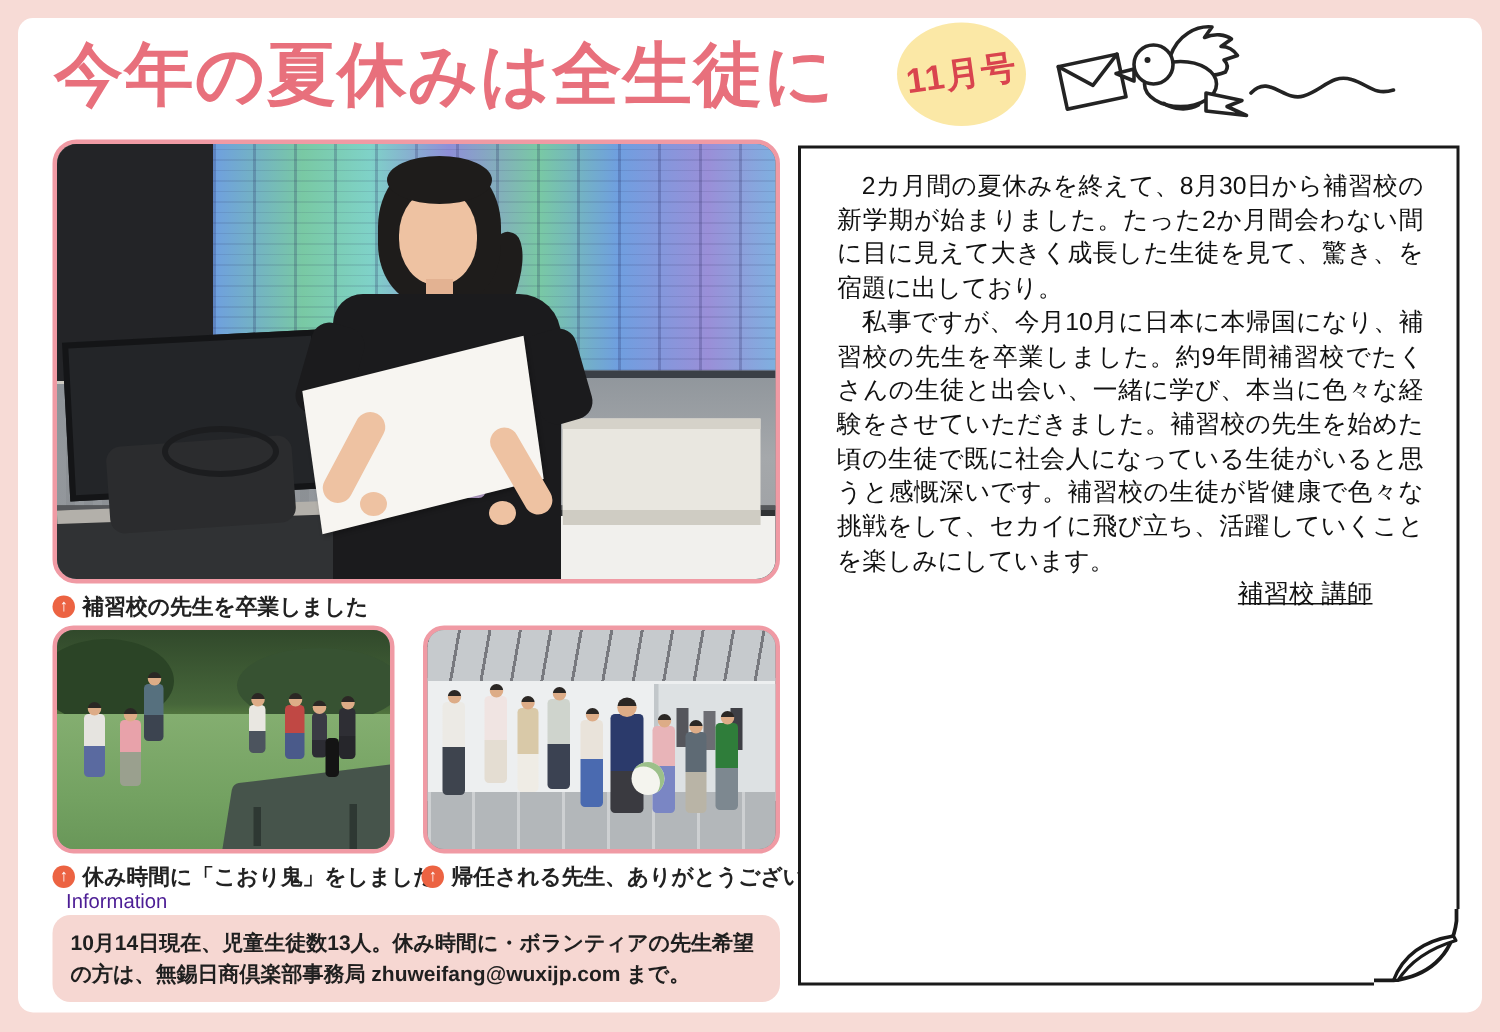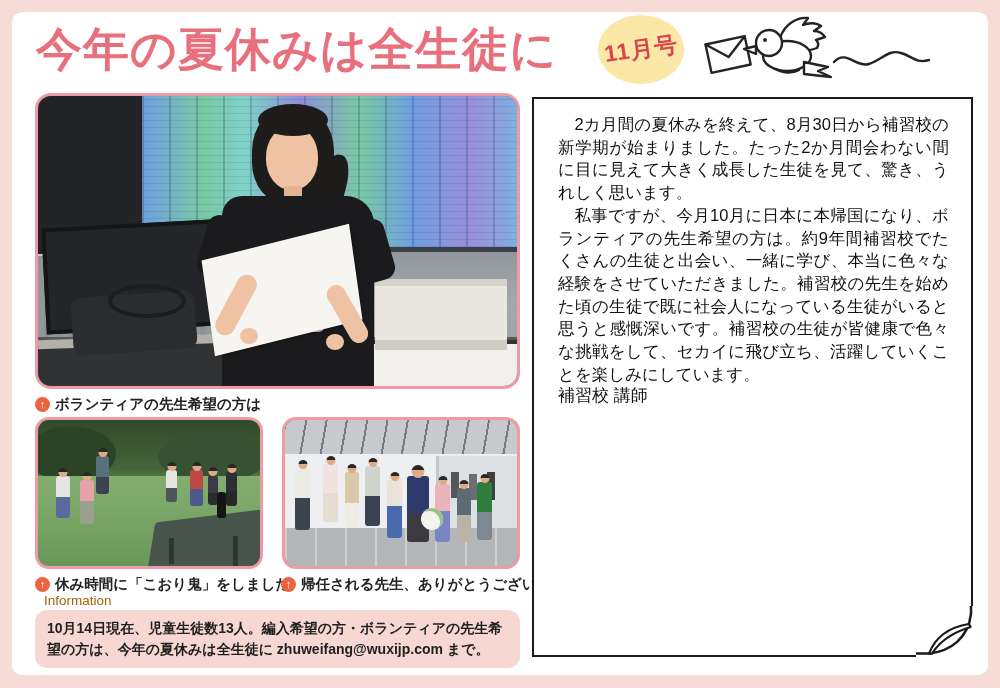--- a/index.html
+++ b/index.html
@@ -119,33 +119,33 @@
 
   
   .caption{position:absolute;display:flex;align-items:center;gap:5px;font-size:14.5px;font-weight:bold;color:#222;white-space:nowrap;}
   .cap1{left:35px;top:395px;}
   .cap2{left:35px;top:575px;}
   .cap3{left:281px;top:575px;}
   .arrow-ic{width:15px;height:15px;border-radius:50%;background:#ec6342;color:#fff;
     display:inline-flex;align-items:center;justify-content:center;font-size:11px;font-weight:bold;flex:0 0 15px;line-height:1;}
 
   
-  .info-label{position:absolute;left:44px;top:593px;font-size:13.5px;color:#a16207;}
+  .info-label{position:absolute;left:44px;top:593px;font-size:13.5px;color:#4c1d95;}
   .info-box{position:absolute;left:35px;top:610px;width:485px;height:58px;border-radius:12px;background:#f6d7d2;
     box-sizing:border-box;padding:8px 12px;font-size:14px;font-weight:bold;line-height:1.5;color:#1f1f1f;}
 
   
   .article{
     position:absolute;left:532px;top:97px;width:441px;height:560px;box-sizing:border-box;
     background:#fff;border:2.5px solid #1a1a1a;
     padding:14px 22px 0 24px;
     font-size:16.5px;line-height:22.7px;text-align:justify;color:#111;
   }
   .article p{margin:0;text-indent:1em;}
-  .signature{margin-top:6px;padding-right:34px;text-indent:0 !important;font-size:17px;}
+  .signature{margin-top:6px;text-align:right;padding-right:34px;text-indent:0 !important;font-size:17px;text-decoration:underline;}
   .curl{position:absolute;right:-3px;bottom:-3px;width:58px;height:52px;}
 </style>
 </head>
 <body>
 
 <div class="page"></div>
 
 <div class="title">今年の夏休みは全生徒に</div>
 <div class="issue-badge">
   <span>11月号</span>
@@ -195,21 +195,21 @@
   <div class="pm-print4"></div>
   <div class="pm-paper"></div>
   <div class="pm-arm-l"></div>
   <div class="pm-arm-r"></div>
   <div class="pm-hand-l"></div>
   <div class="pm-hand-r"></div>
 </div>
 
 <div class="caption cap1">
   <span class="arrow-ic">↑</span>
-  <span>ボランティアの先生希望の方は</span>
+  <span>補習校の先生を卒業しました</span>
 </div>
 
 <div class="photo photo-left">
   <div class="p2-trees"></div>
   <div class="p2-blob1"></div>
   <div class="p2-blob2"></div>
   <div class="p2-lawn"></div>
   <div class="fig p2-f3"></div>
   <div class="fig p2-f1"></div>
   <div class="fig p2-f2"></div>
@@ -247,25 +247,25 @@
   <span class="arrow-ic">↑</span>
   <span>休み時間に「こおり鬼」をしました</span>
 </div>
 <div class="caption cap3">
   <span class="arrow-ic">↑</span>
   <span>帰任される先生、ありがとうございました！</span>
 </div>
 
 <div class="info-label">Information</div>
 <div class="info-box">
-  <span>10月14日現在、児童生徒数13人。編入希望の方・ボランティアの先生希望の方は、今年の夏休みは全生徒に zhuweifang@wuxijp.com まで。</span>
+  <span>10月14日現在、児童生徒数13人。休み時間に・ボランティアの先生希望の方は、無錫日商倶楽部事務局 zhuweifang@wuxijp.com まで。</span>
 </div>
 
 <div class="article">
-  <p>2カ月間の夏休みを終えて、8月30日から補習校の新学期が始まりました。たった2か月間会わない間に目に見えて大きく成長した生徒を見て、驚き、うれしく思います。</p>
-  <p>私事ですが、今月10月に日本に本帰国になり、ボランティアの先生希望の方は。約9年間補習校でたくさんの生徒と出会い、一緒に学び、本当に色々な経験をさせていただきました。補習校の先生を始めた頃の生徒で既に社会人になっている生徒がいると思うと感慨深いです。補習校の生徒が皆健康で色々な挑戦をして、セカイに飛び立ち、活躍していくことを楽しみにしています。</p>
+  <p>2カ月間の夏休みを終えて、8月30日から補習校の新学期が始まりました。たった2か月間会わない間に目に見えて大きく成長した生徒を見て、驚き、を宿題に出しており。</p>
+  <p>私事ですが、今月10月に日本に本帰国になり、補習校の先生を卒業しました。約9年間補習校でたくさんの生徒と出会い、一緒に学び、本当に色々な経験をさせていただきました。補習校の先生を始めた頃の生徒で既に社会人になっている生徒がいると思うと感慨深いです。補習校の生徒が皆健康で色々な挑戦をして、セカイに飛び立ち、活躍していくことを楽しみにしています。</p>
   <p class="signature">補習校 講師</p>
   <svg class="curl" viewBox="0 0 58 52">
     <rect x="0" y="0" width="58" height="52" fill="#ffffff"></rect>
     <path d="M55,0 V8 C52,32 35,45 13,47.6 H0" fill="none" stroke="#1a1a1a" stroke-width="2.5"></path>
     <path d="M13,47.6 C19,32 31,21.5 53,18 L54.6,21 C38,26 24,35 16,47.6 Z" fill="#ffffff" stroke="#1a1a1a" stroke-width="2.2" stroke-linejoin="round"></path>
   </svg>
 </div>
 
 </body></html>

